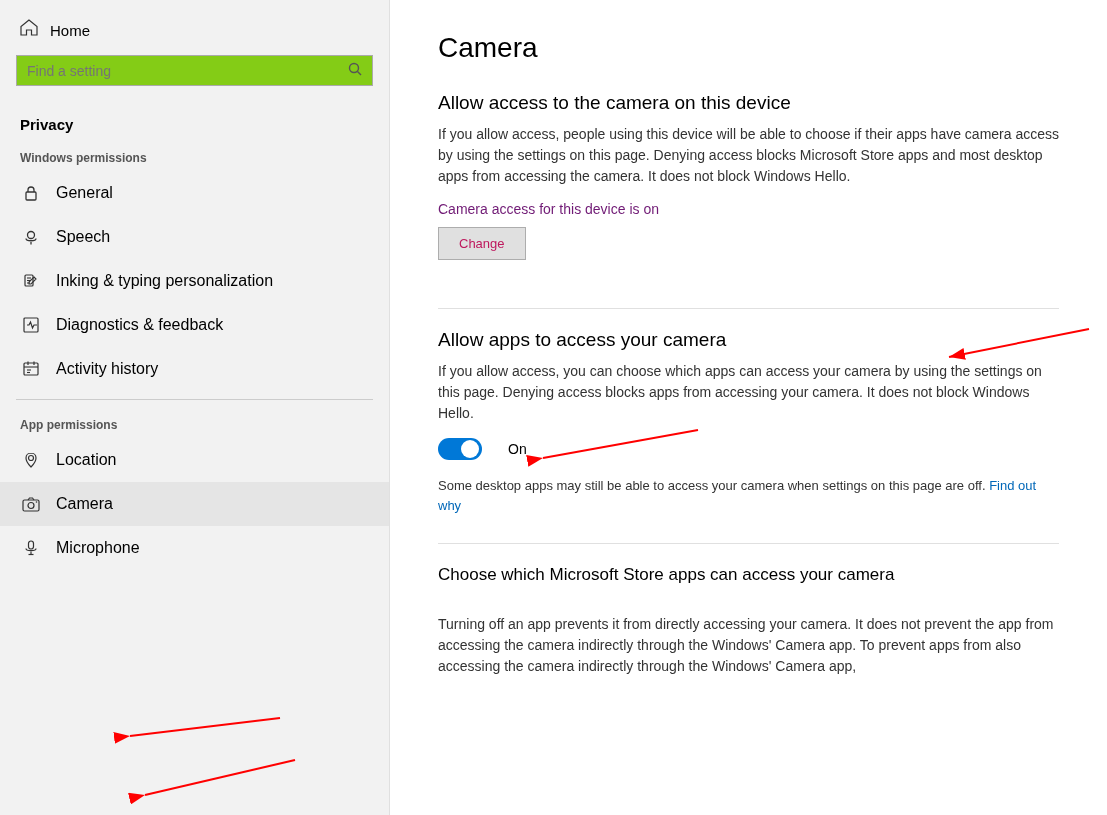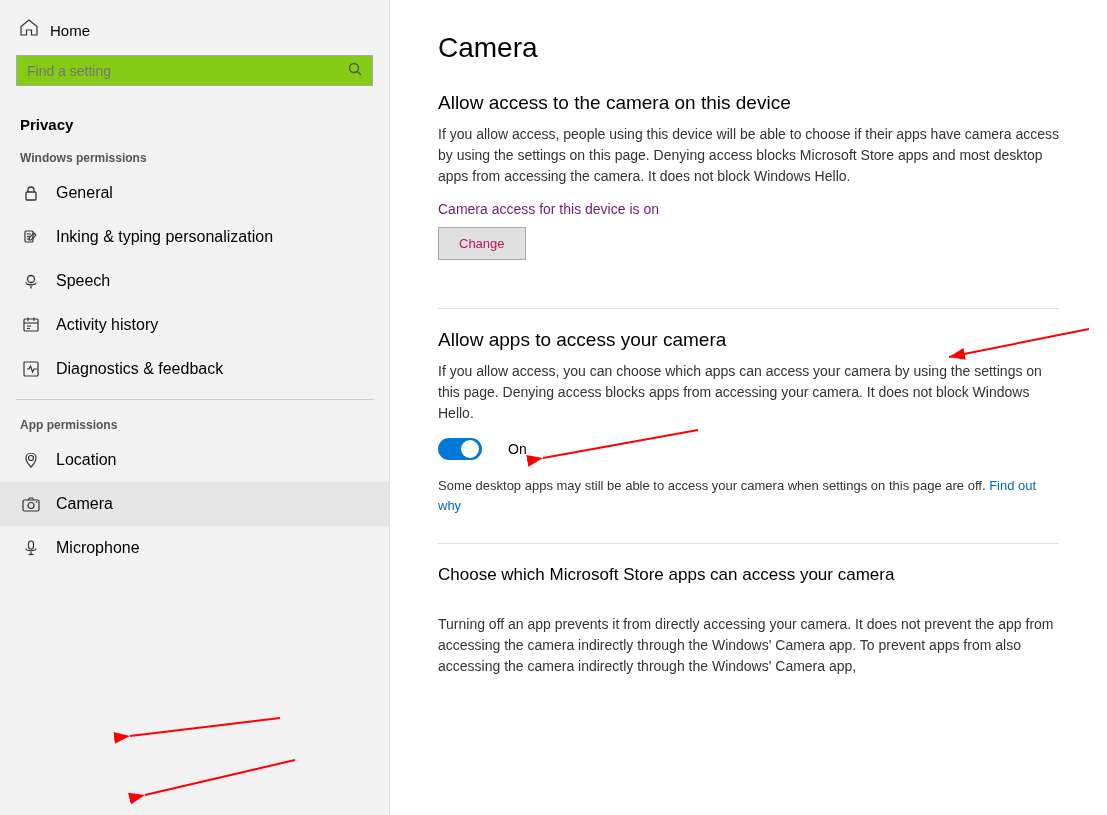--- a/index.html
+++ b/index.html
@@ -251,63 +251,63 @@
         <rect x="4" y="8" width="10" height="8" rx="1" stroke="#333" stroke-width="1.3" fill="none"></rect>
         <path d="M6 8V6a3 3 0 016 0v2" stroke="#333" stroke-width="1.3" fill="none"></path>
       </svg>
     </span>
     <span>General</span>
   </div>
 
   <div class="sidebar-item">
     <span class="icon">
       <svg width="18" height="18" viewBox="0 0 18 18" fill="none">
+        <circle cx="9" cy="7" r="3.5" stroke="#333" stroke-width="1.3" fill="none"></circle>
+        <path d="M4 10.5c0 3 10 3 10 0" stroke="#333" stroke-width="1.3" fill="none"></path>
+        <line x1="9" y1="14" x2="9" y2="16.5" stroke="#333" stroke-width="1.3"></line>
+      </svg>
+    </span>
+    <span>Speech</span>
+  </div>
+
+  <div class="sidebar-item">
+    <span class="icon">
+      <svg width="18" height="18" viewBox="0 0 18 18" fill="none">
         <rect x="3" y="3" width="8" height="11" rx="1" stroke="#333" stroke-width="1.2" fill="none"></rect>
         <line x1="5" y1="6" x2="9" y2="6" stroke="#333" stroke-width="1.1"></line>
         <line x1="5" y1="8.5" x2="9" y2="8.5" stroke="#333" stroke-width="1.1"></line>
         <line x1="5" y1="11" x2="8" y2="11" stroke="#333" stroke-width="1.1"></line>
         <path d="M12 5l2 2-5 5H7v-2l5-5Z" stroke="#333" stroke-width="1.1" fill="none"></path>
       </svg>
     </span>
     <span>Inking &amp; typing personalization</span>
   </div>
 
   <div class="sidebar-item">
     <span class="icon">
       <svg width="18" height="18" viewBox="0 0 18 18" fill="none">
-        <circle cx="9" cy="7" r="3.5" stroke="#333" stroke-width="1.3" fill="none"></circle>
-        <path d="M4 10.5c0 3 10 3 10 0" stroke="#333" stroke-width="1.3" fill="none"></path>
-        <line x1="9" y1="14" x2="9" y2="16.5" stroke="#333" stroke-width="1.3"></line>
-      </svg>
-    </span>
-    <span>Speech</span>
+        <rect x="2" y="2" width="14" height="14" rx="1" stroke="#333" stroke-width="1.2" fill="none"></rect>
+        <path d="M5 9h2l1.5-3 2 6 1.5-3H15" stroke="#333" stroke-width="1.2" fill="none"></path>
+      </svg>
+    </span>
+    <span>Diagnostics &amp; feedback</span>
   </div>
 
   <div class="sidebar-item">
     <span class="icon">
       <svg width="18" height="18" viewBox="0 0 18 18" fill="none">
         <rect x="2" y="3" width="14" height="12" rx="1" stroke="#333" stroke-width="1.2" fill="none"></rect>
         <line x1="6" y1="1.5" x2="6" y2="5" stroke="#333" stroke-width="1.2"></line>
         <line x1="12" y1="1.5" x2="12" y2="5" stroke="#333" stroke-width="1.2"></line>
         <line x1="2" y1="7" x2="16" y2="7" stroke="#333" stroke-width="1.1"></line>
         <line x1="5" y1="10" x2="9" y2="10" stroke="#333" stroke-width="1.1"></line>
         <line x1="5" y1="12.5" x2="8" y2="12.5" stroke="#333" stroke-width="1.1"></line>
       </svg>
     </span>
     <span>Activity history</span>
-  </div>
-
-  <div class="sidebar-item">
-    <span class="icon">
-      <svg width="18" height="18" viewBox="0 0 18 18" fill="none">
-        <rect x="2" y="2" width="14" height="14" rx="1" stroke="#333" stroke-width="1.2" fill="none"></rect>
-        <path d="M5 9h2l1.5-3 2 6 1.5-3H15" stroke="#333" stroke-width="1.2" fill="none"></path>
-      </svg>
-    </span>
-    <span>Diagnostics &amp; feedback</span>
   </div>
 
   <div class="section-divider"></div>
 
   <div class="sidebar-section-label">App permissions</div>
 
   <div class="sidebar-item">
     <span class="icon">
       <svg width="18" height="18" viewBox="0 0 18 18" fill="none">
         <circle cx="9" cy="7" r="2.5" stroke="#333" stroke-width="1.2" fill="none"></circle>

